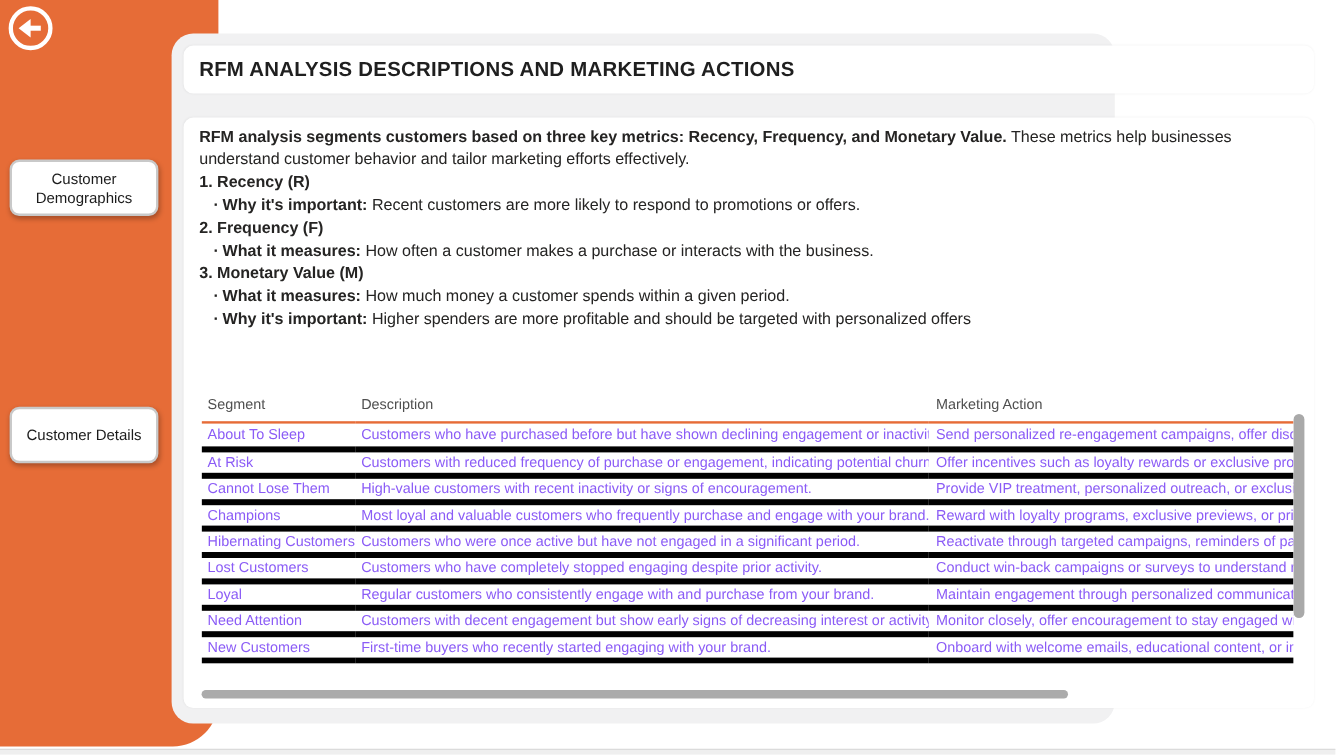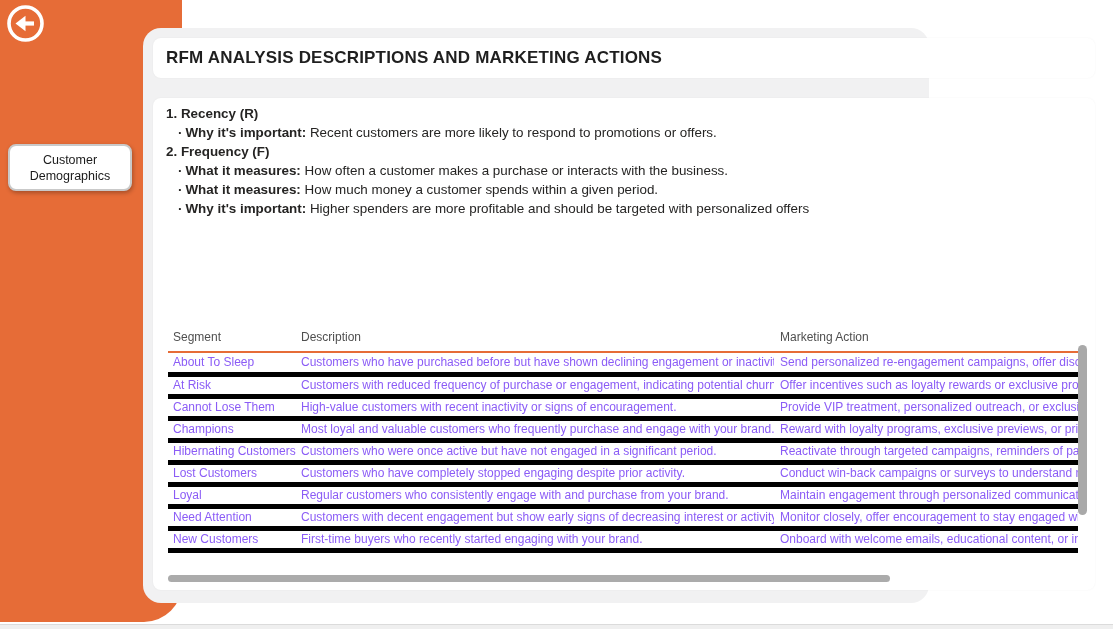--- a/index.html
+++ b/index.html
@@ -29,21 +29,21 @@
     background:#ffffff;
     border:2px solid #c9c9c9;
     border-radius:8px;
     box-shadow:1px 2px 4px rgba(0,0,0,0.28);
     display:flex; align-items:center; justify-content:center;
     text-align:center;
     font-size:12.5px; line-height:16px; color:#1b1b1b;
     cursor:pointer;
     padding:2px 6px;
   }
-  .nav-demographics { top:144px; }
+  .nav-demographics { top:133px; }
   .nav-segmentation { top:236px; }
   .nav-details      { top:339px; }
 
   
   .main-card {
     position:absolute; left:143px; top:28px;
     width:786px; height:575px;
     background:#F1F1F2;
     border-radius:18px;
   }
@@ -132,38 +132,43 @@
     <svg width="41" height="41" viewBox="0 0 41 41">
       <circle cx="20.5" cy="20.5" r="16.5" fill="none" stroke="#ffffff" stroke-width="3.6"></circle>
       <rect x="16" y="18.4" width="13" height="4.2" fill="#ffffff"></rect>
       <polygon points="10.5,20.5 20.5,12.8 20.5,28.2" fill="#ffffff"></polygon>
     </svg>
   </div>
 
   <div class="nav-button nav-demographics">
     <span>Customer Demographics</span>
   </div>
+  <div class="nav-button nav-details">
+    <span>Customer Details</span>
+  </div>
 </div>
 
 <div class="main-card">
 
   <div class="title-card">
     <span class="page-title">RFM ANALYSIS DESCRIPTIONS AND MARKETING ACTIONS</span>
   </div>
 
   <div class="content-card">
 
     <div class="text-block">
+      <p class="intro"><b>RFM analysis segments customers based on three key metrics: Recency, Frequency, and Monetary Value.</b> <span>These metrics help businesses understand customer behavior and tailor marketing efforts effectively.</span></p>
 
       <div class="rfm-heading">1. Recency (R)</div>
       <div class="rfm-bullet"><span class="bullet-dot">·</span><b>Why it's important:</b> <span>Recent customers are more likely to respond to promotions or offers.</span></div>
 
       <div class="rfm-heading">2. Frequency (F)</div>
       <div class="rfm-bullet"><span class="bullet-dot">·</span><b>What it measures:</b> <span>How often a customer makes a purchase or interacts with the business.</span></div>
 
+      <div class="rfm-heading">3. Monetary Value (M)</div>
       <div class="rfm-bullet"><span class="bullet-dot">·</span><b>What it measures:</b> <span>How much money a customer spends within a given period.</span></div>
       <div class="rfm-bullet"><span class="bullet-dot">·</span><b>Why it's important:</b> <span>Higher spenders are more profitable and should be targeted with personalized offers</span></div>
     </div>
 
     <div class="table-wrap">
       <table>
         <colgroup>
             <col class="c-segment">
             <col class="c-desc">
             <col class="c-action">

